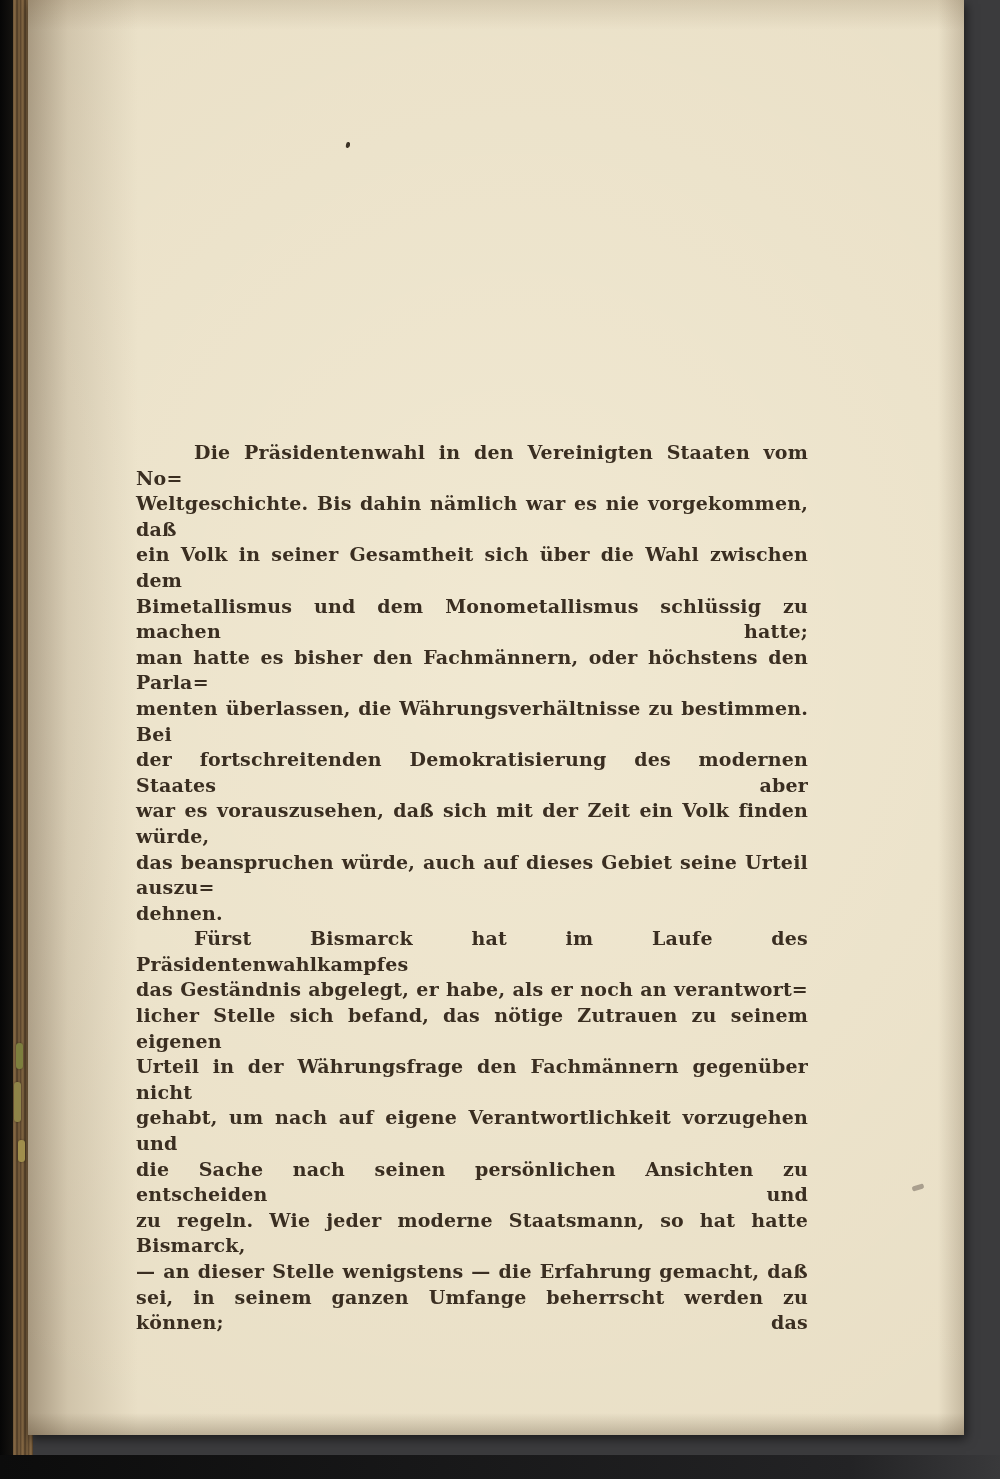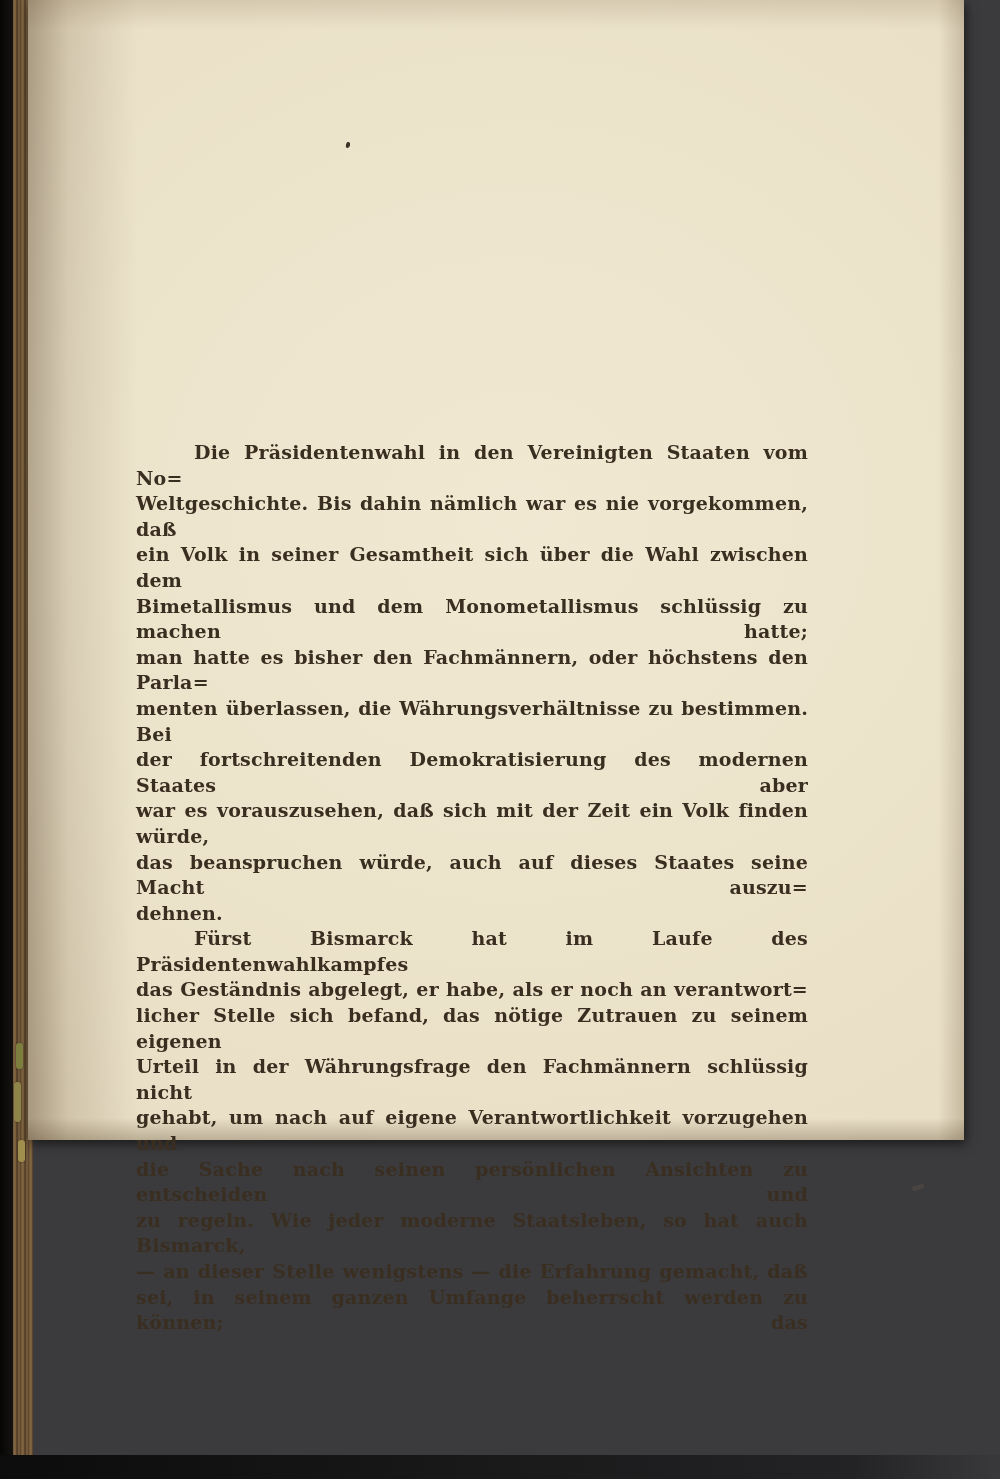--- a/index.html
+++ b/index.html
@@ -34,21 +34,21 @@
   .bottom-gap {
     position: absolute;
     left: 0; top: 1455px;
     width: 1000px; height: 24px;
     background: linear-gradient(90deg, #0c0c0c, #232325 85%, #39393b);
   }
   
   .paper {
     position: absolute;
     left: 28px; top: 0;
-    width: 936px; height: 1140px;
+    width: 936px; height: 1435px;
     background:
       radial-gradient(ellipse 120% 90% at 52% 45%, rgba(255,250,232,0.35), rgba(0,0,0,0) 70%),
       linear-gradient(90deg, rgba(74,52,28,0.42) 0px, rgba(95,72,44,0.18) 40px, rgba(0,0,0,0) 110px),
       linear-gradient(270deg, rgba(90,70,45,0.25) 0px, rgba(0,0,0,0) 26px),
       linear-gradient(0deg, rgba(80,62,38,0.30) 0px, rgba(0,0,0,0) 22px),
       linear-gradient(180deg, rgba(120,98,64,0.20) 0px, rgba(0,0,0,0) 30px),
       #e9dfc6;
     box-shadow: 2px 4px 10px rgba(0,0,0,0.55);
   }
   
@@ -114,29 +114,29 @@
   <div class="scratch"></div>
   <div class="page-text">
       <div class="line first">Die Präsidentenwahl in den Vereinigten Staaten vom No=</div>
       <div class="line">Weltgeschichte.  Bis dahin nämlich war es nie vorgekommen, daß</div>
       <div class="line">ein Volk in seiner Gesamtheit sich über die Wahl zwischen dem</div>
       <div class="line">Bimetallismus und dem Monometallismus schlüssig zu machen hatte;</div>
       <div class="line">man hatte es bisher den Fachmännern, oder höchstens den Parla=</div>
       <div class="line">menten überlassen, die Währungsverhältnisse zu bestimmen.  Bei</div>
       <div class="line">der fortschreitenden Demokratisierung des modernen Staates aber</div>
       <div class="line">war es vorauszusehen, daß sich mit der Zeit ein Volk finden würde,</div>
-      <div class="line">das beanspruchen würde, auch auf dieses Staates seine Macht auszu=</div>
+      <div class="line">das beanspruchen würde, auch auf dieses Gebiet seine Urteil auszu=</div>
       <div class="line last">dehnen.</div>
       <div class="line first">Fürst Bismarck hat im Laufe des Präsidentenwahlkampfes</div>
       <div class="line">das Geständnis abgelegt, er habe, als er noch an verantwort=</div>
       <div class="line">licher Stelle sich befand, das nötige Zutrauen zu seinem eigenen</div>
-      <div class="line">Urteil in der Währungsfrage den Fachmännern schlüssig nicht</div>
+      <div class="line">Urteil in der Währungsfrage den Fachmännern gegenüber nicht</div>
       <div class="line">gehabt, um nach auf eigene Verantwortlichkeit vorzugehen und</div>
       <div class="line">die Sache nach seinen persönlichen Ansichten zu entscheiden und</div>
-      <div class="line">zu regeln.  Wie jeder moderne Staatsleben, so hat auch Bismarck,</div>
+      <div class="line">zu regeln.  Wie jeder moderne Staatsmann, so hat hatte Bismarck,</div>
       <div class="line">— an dieser Stelle wenigstens — die Erfahrung gemacht, daß</div>
       <div class="line">sei, in seinem ganzen Umfange beherrscht werden zu können; das</div>
     </div>
 </div>
 
 <div class="thread t1"></div>
 <div class="thread t2"></div>
 <div class="thread t3"></div>
 
 </body></html>

